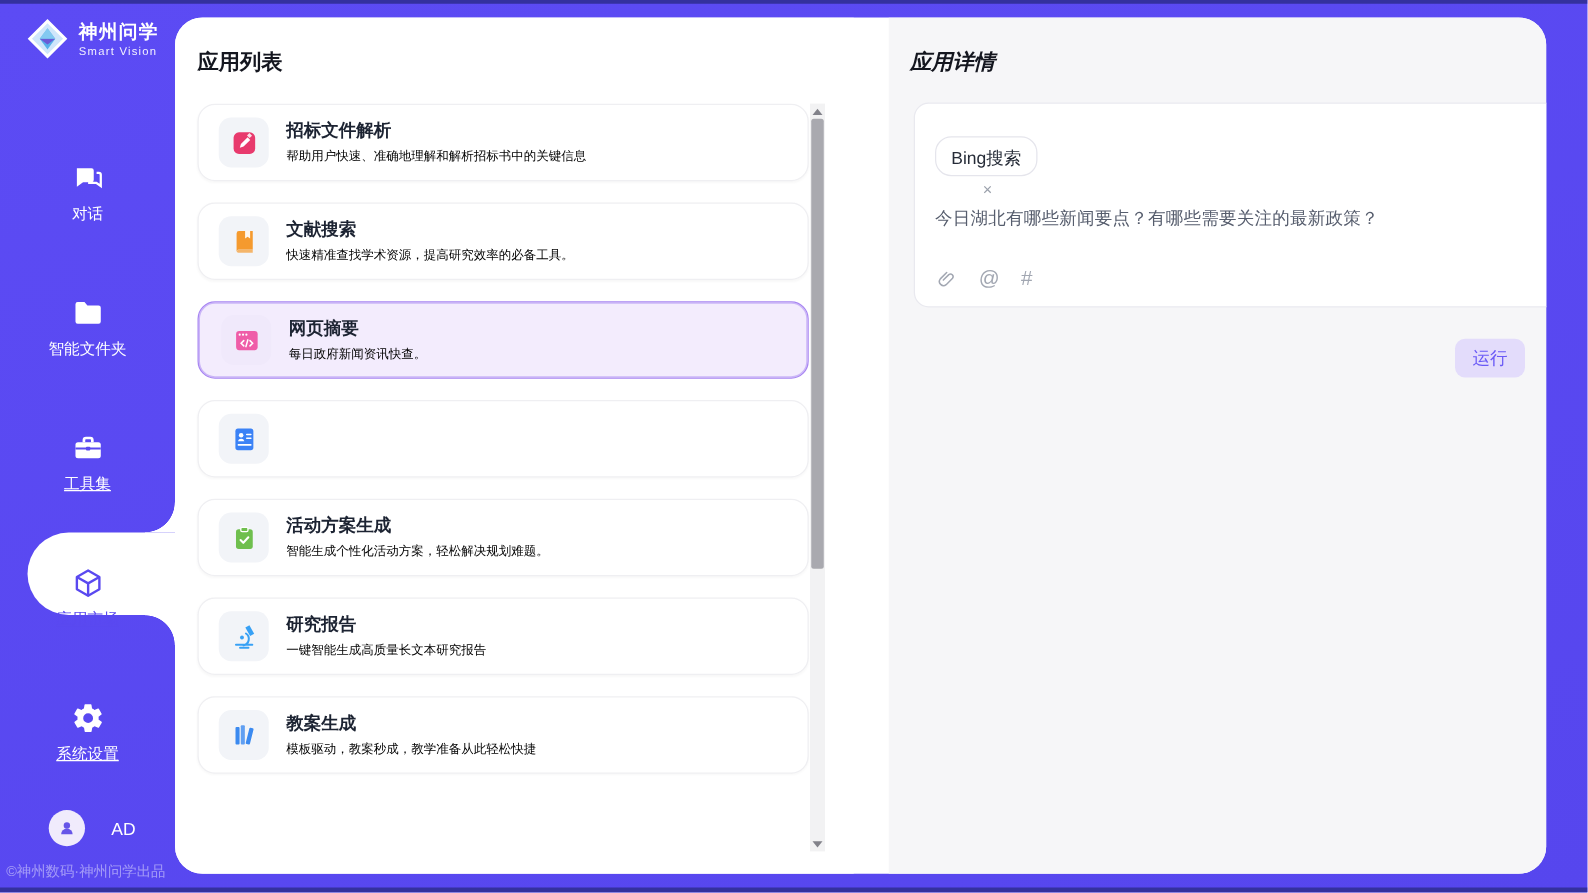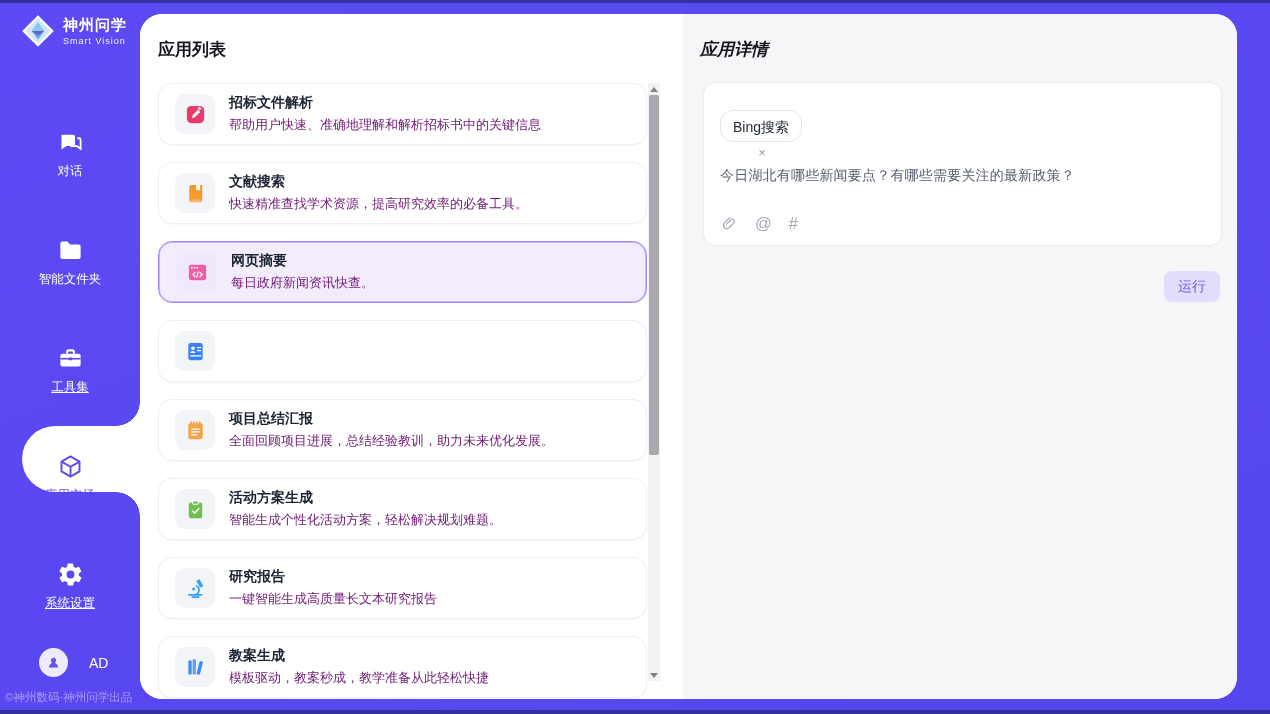--- a/index.html
+++ b/index.html
@@ -37,38 +37,38 @@
 
   .userrow { position:absolute; left:39px; bottom:37px; display:flex; align-items:center; gap:21px; }
   .avatar { width:29px; height:29px; border-radius:50%; background:#f0ebfc; display:flex;
     align-items:center; justify-content:center; }
   .avatar svg { width:17px; height:17px; color:#6655e8; }
   .uname { font-size:14px; color:#fff; }
   .copyright { position:absolute; left:5px; bottom:9px; font-size:11.5px; color:rgba(255,255,255,.45); white-space:nowrap; }
 
   
   .content { position:absolute; left:140px; top:14px; width:1097px; height:685px;
-    border-radius:22px; overflow:hidden; display:flex; background:#fff; z-index:2; }
+    border-radius:22px; overflow:hidden; display:flex; background:#fff; z-index:2;gap:28px; }
 
   
   .list-panel { position:relative; width:543px; background:#fff; overflow:hidden; }
   .panel-title { font-size:17px; font-weight:bold; color:#14161f; }
   .list-panel .panel-title { position:absolute; left:18px; top:24px; }
   .cards { position:absolute; left:18px; top:69px; width:489px; }
   .card { position:relative; height:62px; margin-bottom:17px; background:#fff;
     border:1px solid #efeff2; border-radius:14px; display:flex; align-items:center;
     padding:0 16px; gap:14px; box-shadow:0 1px 2px rgba(20,22,40,.03); cursor:pointer; }
   .card.selected { background:#f3ecfd; border:1px solid #a886f2; box-shadow:0 0 0 1px #cbb6f7 inset;padding-left:18px; }
   .tile { flex:0 0 40px; width:40px; height:40px; border-radius:10px; background:#f2f4f8;
     display:flex; align-items:center; justify-content:center; }
   .card.selected .tile { background:#f0e9fb; }
   .tile svg { width:23px; height:23px; }
   .ctxt { display:flex; flex-direction:column; gap:4px; min-width:0; }
   .ctitle { font-size:14px; font-weight:bold; color:#1c2332; }
-  .cdesc { font-size:13px; color:#701a75; white-space:nowrap;text-align:center; }
+  .cdesc { font-size:10px; color:#000000; white-space:nowrap;text-align:center; }
 
   
   .sbar { position:absolute; right:23px; top:69px; width:12px; height:598px; background:#f2f2f3; }
   .sb-arrow { position:absolute; left:0; width:12px; height:12px; background:#f2f2f3;
     display:flex; align-items:center; justify-content:center; }
   .sb-arrow.up { top:0; } .sb-arrow.down { bottom:0; }
   .tri { width:0; height:0; border-left:4px solid transparent; border-right:4px solid transparent; }
   .tri.up { border-bottom:5px solid #82828a; }
   .tri.down { border-top:5px solid #82828a; }
   .sb-thumb { position:absolute; left:1px; top:12px; width:10px; height:360px; background:#a9a9af; border-radius:2px; }
@@ -227,33 +227,20 @@
               <rect x="4.5" y="3" width="15" height="18" rx="2.2" fill="#3b82f6"></rect>
               <circle cx="9.3" cy="8.6" r="1.9" fill="#fff"></circle>
               <path d="M6.6 13.6a2.8 2.8 0 0 1 5.4 0z" fill="#fff"></path>
               <path d="M14 8h3.4M14 11h3.4M7 16.6h10.4" stroke="#fff" stroke-width="1.3" stroke-linecap="round"></path>
             </svg>
           </div>
         </div>
         <div class="card">
           <div class="tile">
             <svg viewBox="0 0 24 24">
-              <rect x="4.5" y="4.5" width="15" height="16.5" rx="2" fill="#f2a44a"></rect>
-              <path d="M7.5 3v3M10.5 3v3M13.5 3v3M16.5 3v3" stroke="#f2a44a" stroke-width="1.6" stroke-linecap="round"></path>
-              <path d="M8 10.5h8M8 13.5h8M8 16.5h5" stroke="#fff" stroke-width="1.3" stroke-linecap="round"></path>
-            </svg>
-          </div>
-          <div class="ctxt">
-            <div class="ctitle">项目总结汇报</div>
-            <div class="cdesc">全面回顾项目进展，总结经验教训，助力未来优化发展。</div>
-          </div>
-        </div>
-        <div class="card">
-          <div class="tile">
-            <svg viewBox="0 0 24 24">
               <rect x="5" y="4.6" width="14" height="16.4" rx="2.2" fill="#6fbf4e"></rect>
               <rect x="9" y="3" width="6" height="3.6" rx="1.1" fill="#6fbf4e" stroke="#fff" stroke-width="1.1"></rect>
               <path d="M8.8 13.6l2.3 2.3 4.2-4.6" fill="none" stroke="#fff" stroke-width="1.7" stroke-linecap="round" stroke-linejoin="round"></path>
             </svg>
           </div>
           <div class="ctxt">
             <div class="ctitle">活动方案生成</div>
             <div class="cdesc">智能生成个性化活动方案，轻松解决规划难题。</div>
           </div>
         </div>

